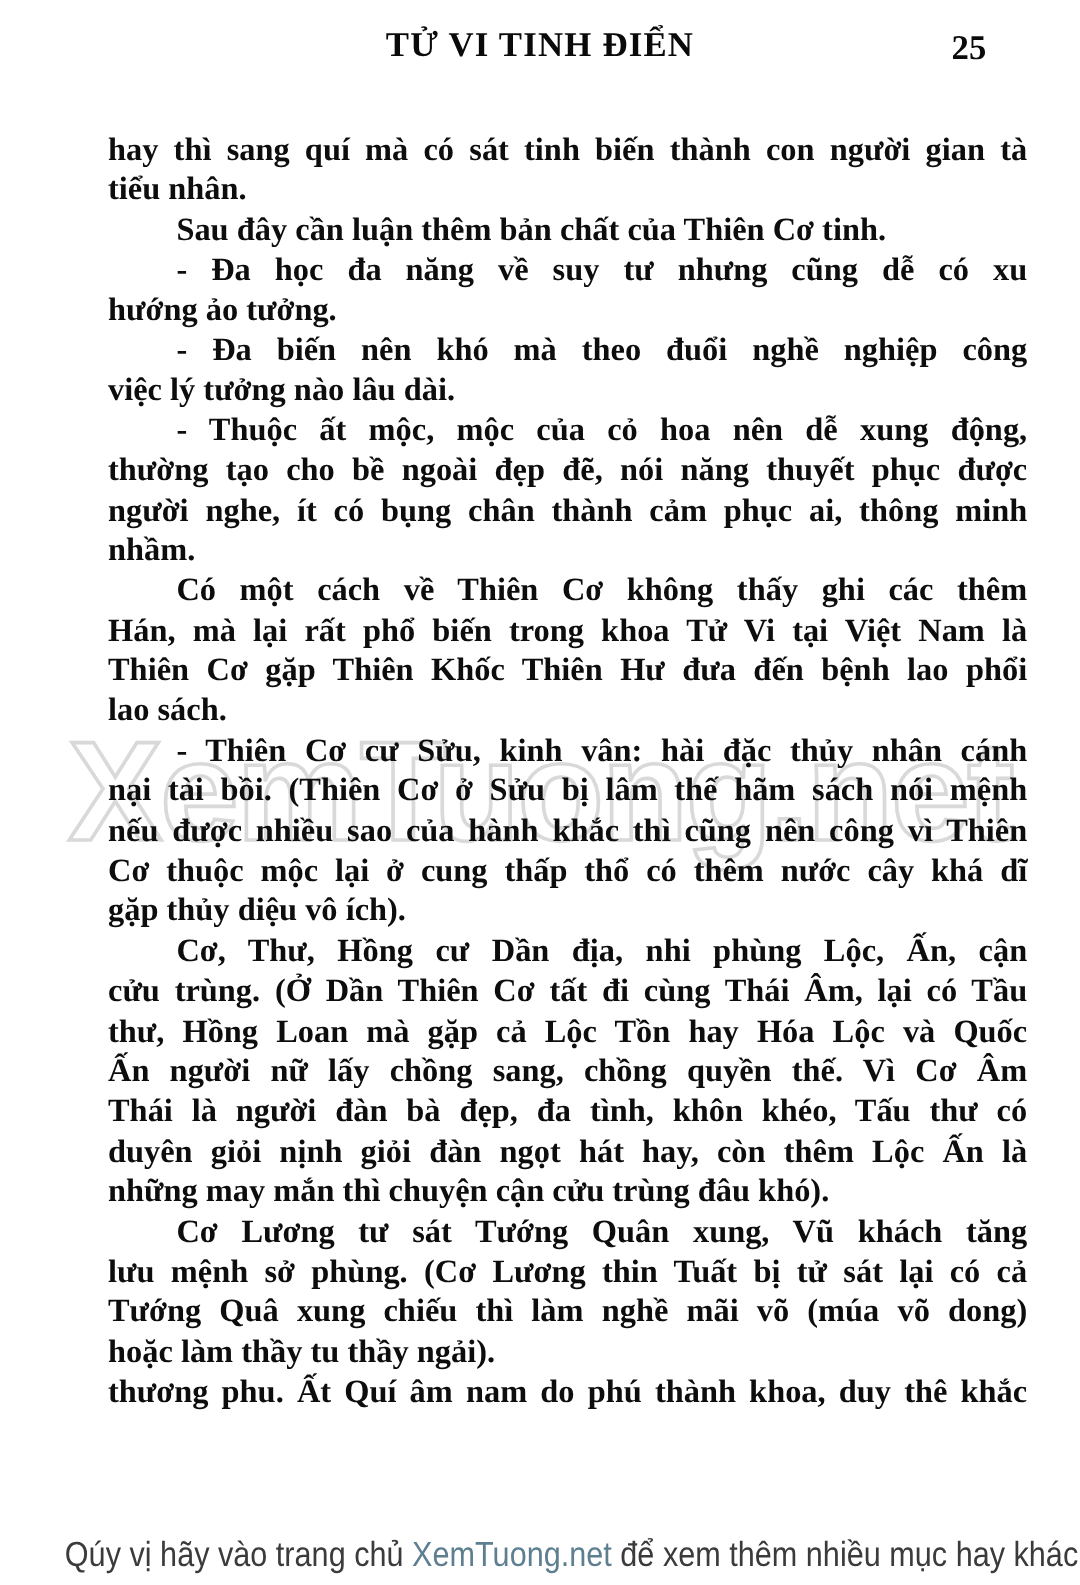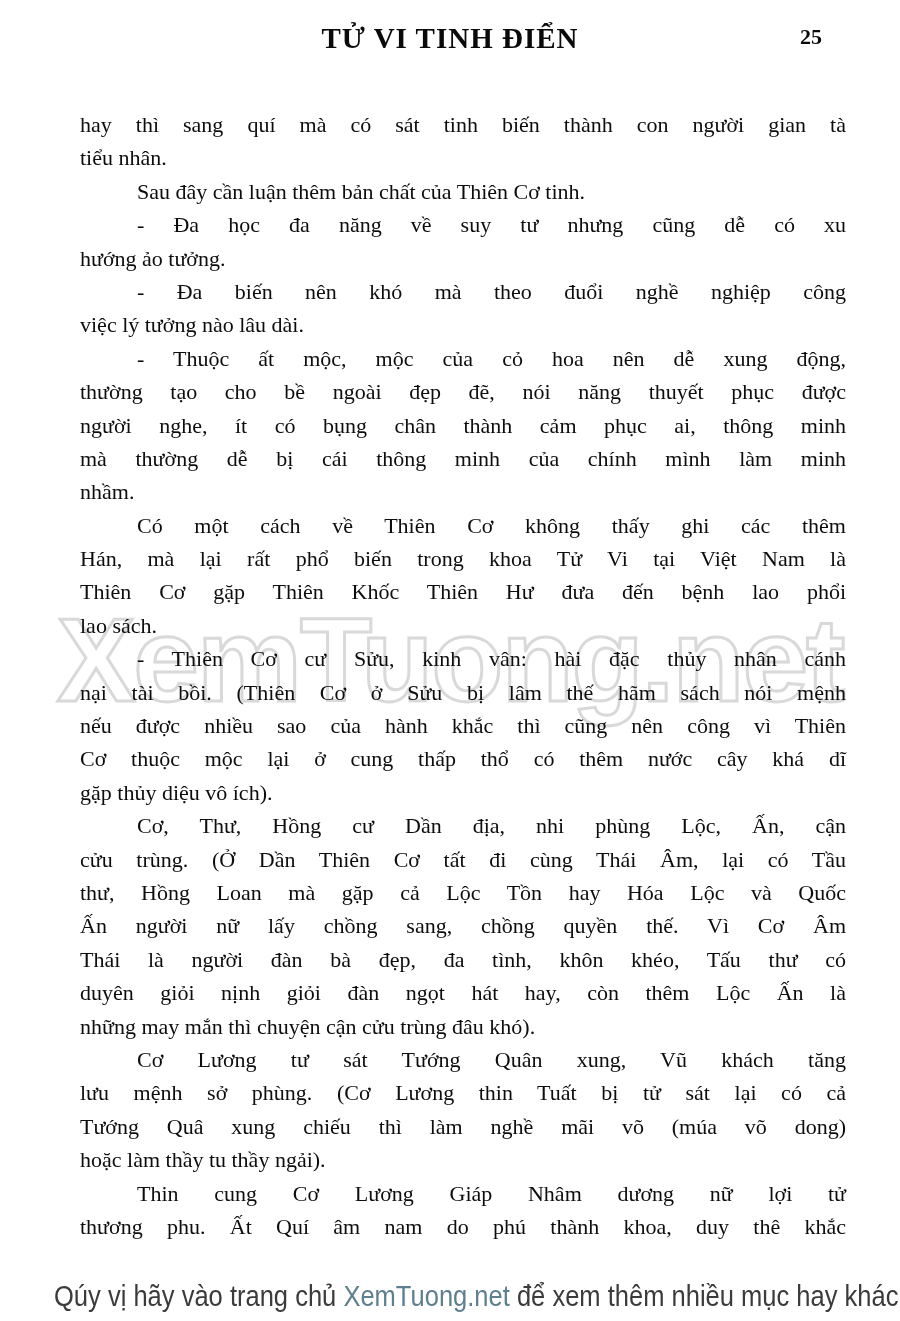--- a/index.html
+++ b/index.html
@@ -13,40 +13,40 @@
   }
   
   .header-title{
     position:absolute;top:22px;left:0;right:0;
     text-align:center;
     font-size:29px;font-weight:700;letter-spacing:1px;
     color:#0a0a0a;
   }
   .page-number{
     position:absolute;top:24px;right:78px;
-    font-size:22px;font-weight:700;color:#0a0a0a;margin-left:22px;
+    font-size:29px;font-weight:700;color:#0a0a0a;margin-left:22px;
   }
   
   .watermark{
     position:absolute;top:592px;left:50%;
     transform:translateX(-50%);
     z-index:0;
     font-family:"Liberation Sans", sans-serif;
     font-size:118px;font-weight:700;letter-spacing:-2px;
     color:rgba(255,255,255,0.0);
     -webkit-text-stroke:3px #d9d9d9;
     text-stroke:3px #d9d9d9;
     white-space:nowrap;
     user-select:none;
   }
   
   .body-text{
-    position:absolute;top:108px;left:80px;width:766px;
+    position:absolute;top:108px;left:90px;width:766px;
     z-index:1;
-    font-size:22px;font-weight:400;
+    font-size:27px;font-weight:700;
     line-height:33.4px;
   }
   .line{height:33.4px;white-space:nowrap;}
   .line.justify{
     white-space:normal;
     text-align:justify;
     text-align-last:justify;
   }
   .line.indent{text-indent:57px;}
   
@@ -77,21 +77,20 @@
       <div class="line justify">hay thì sang quí mà có sát tinh biến thành con người gian tà</div>
       <div class="line">tiểu nhân.</div>
       <div class="line indent">Sau đây cần luận thêm bản chất của Thiên Cơ tinh.</div>
       <div class="line justify indent">- Đa học đa năng về suy tư nhưng cũng dễ có xu</div>
       <div class="line">hướng ảo tưởng.</div>
       <div class="line justify indent">- Đa biến nên khó mà theo đuổi nghề nghiệp công</div>
       <div class="line">việc lý tưởng nào lâu dài.</div>
       <div class="line justify indent">- Thuộc ất mộc, mộc của cỏ hoa nên dễ xung động,</div>
       <div class="line justify">thường tạo cho bề ngoài đẹp đẽ, nói năng thuyết phục được</div>
       <div class="line justify">người nghe, ít có bụng chân thành cảm phục ai, thông minh</div>
-      <div class="line justify">mà thường dễ bị cái thông minh của chính mình làm minh</div>
       <div class="line">nhầm.</div>
       <div class="line justify indent">Có một cách về Thiên Cơ không thấy ghi các thêm</div>
       <div class="line justify">Hán, mà lại rất phổ biến trong khoa Tử Vi tại Việt Nam là</div>
       <div class="line justify">Thiên Cơ gặp Thiên Khốc Thiên Hư đưa đến bệnh lao phổi</div>
       <div class="line">lao sách.</div>
       <div class="line justify indent">- Thiên Cơ cư Sửu, kinh vân: hài đặc thủy nhân cánh</div>
       <div class="line justify">nại tài bồi. (Thiên Cơ ở Sửu bị lâm thế hãm sách nói mệnh</div>
       <div class="line justify">nếu được nhiều sao của hành khắc thì cũng nên công vì Thiên</div>
       <div class="line justify">Cơ thuộc mộc lại ở cung thấp thổ có thêm nước cây khá dĩ</div>
       <div class="line">gặp thủy diệu vô ích).</div>
@@ -99,21 +98,20 @@
       <div class="line justify">cửu trùng. (Ở Dần Thiên Cơ tất đi cùng Thái Âm, lại có Tầu</div>
       <div class="line justify">thư, Hồng Loan mà gặp cả Lộc Tồn hay Hóa Lộc và Quốc</div>
       <div class="line justify">Ấn người nữ lấy chồng sang, chồng quyền thế. Vì Cơ Âm</div>
       <div class="line justify">Thái là người đàn bà đẹp, đa tình, khôn khéo, Tấu thư có</div>
       <div class="line justify">duyên giỏi nịnh giỏi đàn ngọt hát hay, còn thêm Lộc Ấn là</div>
       <div class="line">những may mắn thì chuyện cận  cửu trùng đâu khó).</div>
       <div class="line justify indent">Cơ Lương tư sát Tướng Quân xung, Vũ khách tăng</div>
       <div class="line justify">lưu mệnh sở phùng. (Cơ Lương thin Tuất bị tử sát lại có cả</div>
       <div class="line justify">Tướng Quâ xung chiếu thì làm nghề mãi võ (múa võ dong)</div>
       <div class="line">hoặc làm thầy tu thầy ngải).</div>
-      <div class="line justify indent">Thin cung Cơ Lương Giáp Nhâm dương nữ lợi tử</div>
       <div class="line justify">thương phu. Ất Quí âm nam do phú thành khoa, duy thê khắc</div>
     </div>
 
   <div class="footer">
     <span>Qúy vị hãy vào trang chủ </span><span class="link">XemTuong.net</span><span> để xem thêm nhiều mục hay khác</span>
   </div>
 
 </div>
 
 </body></html>

